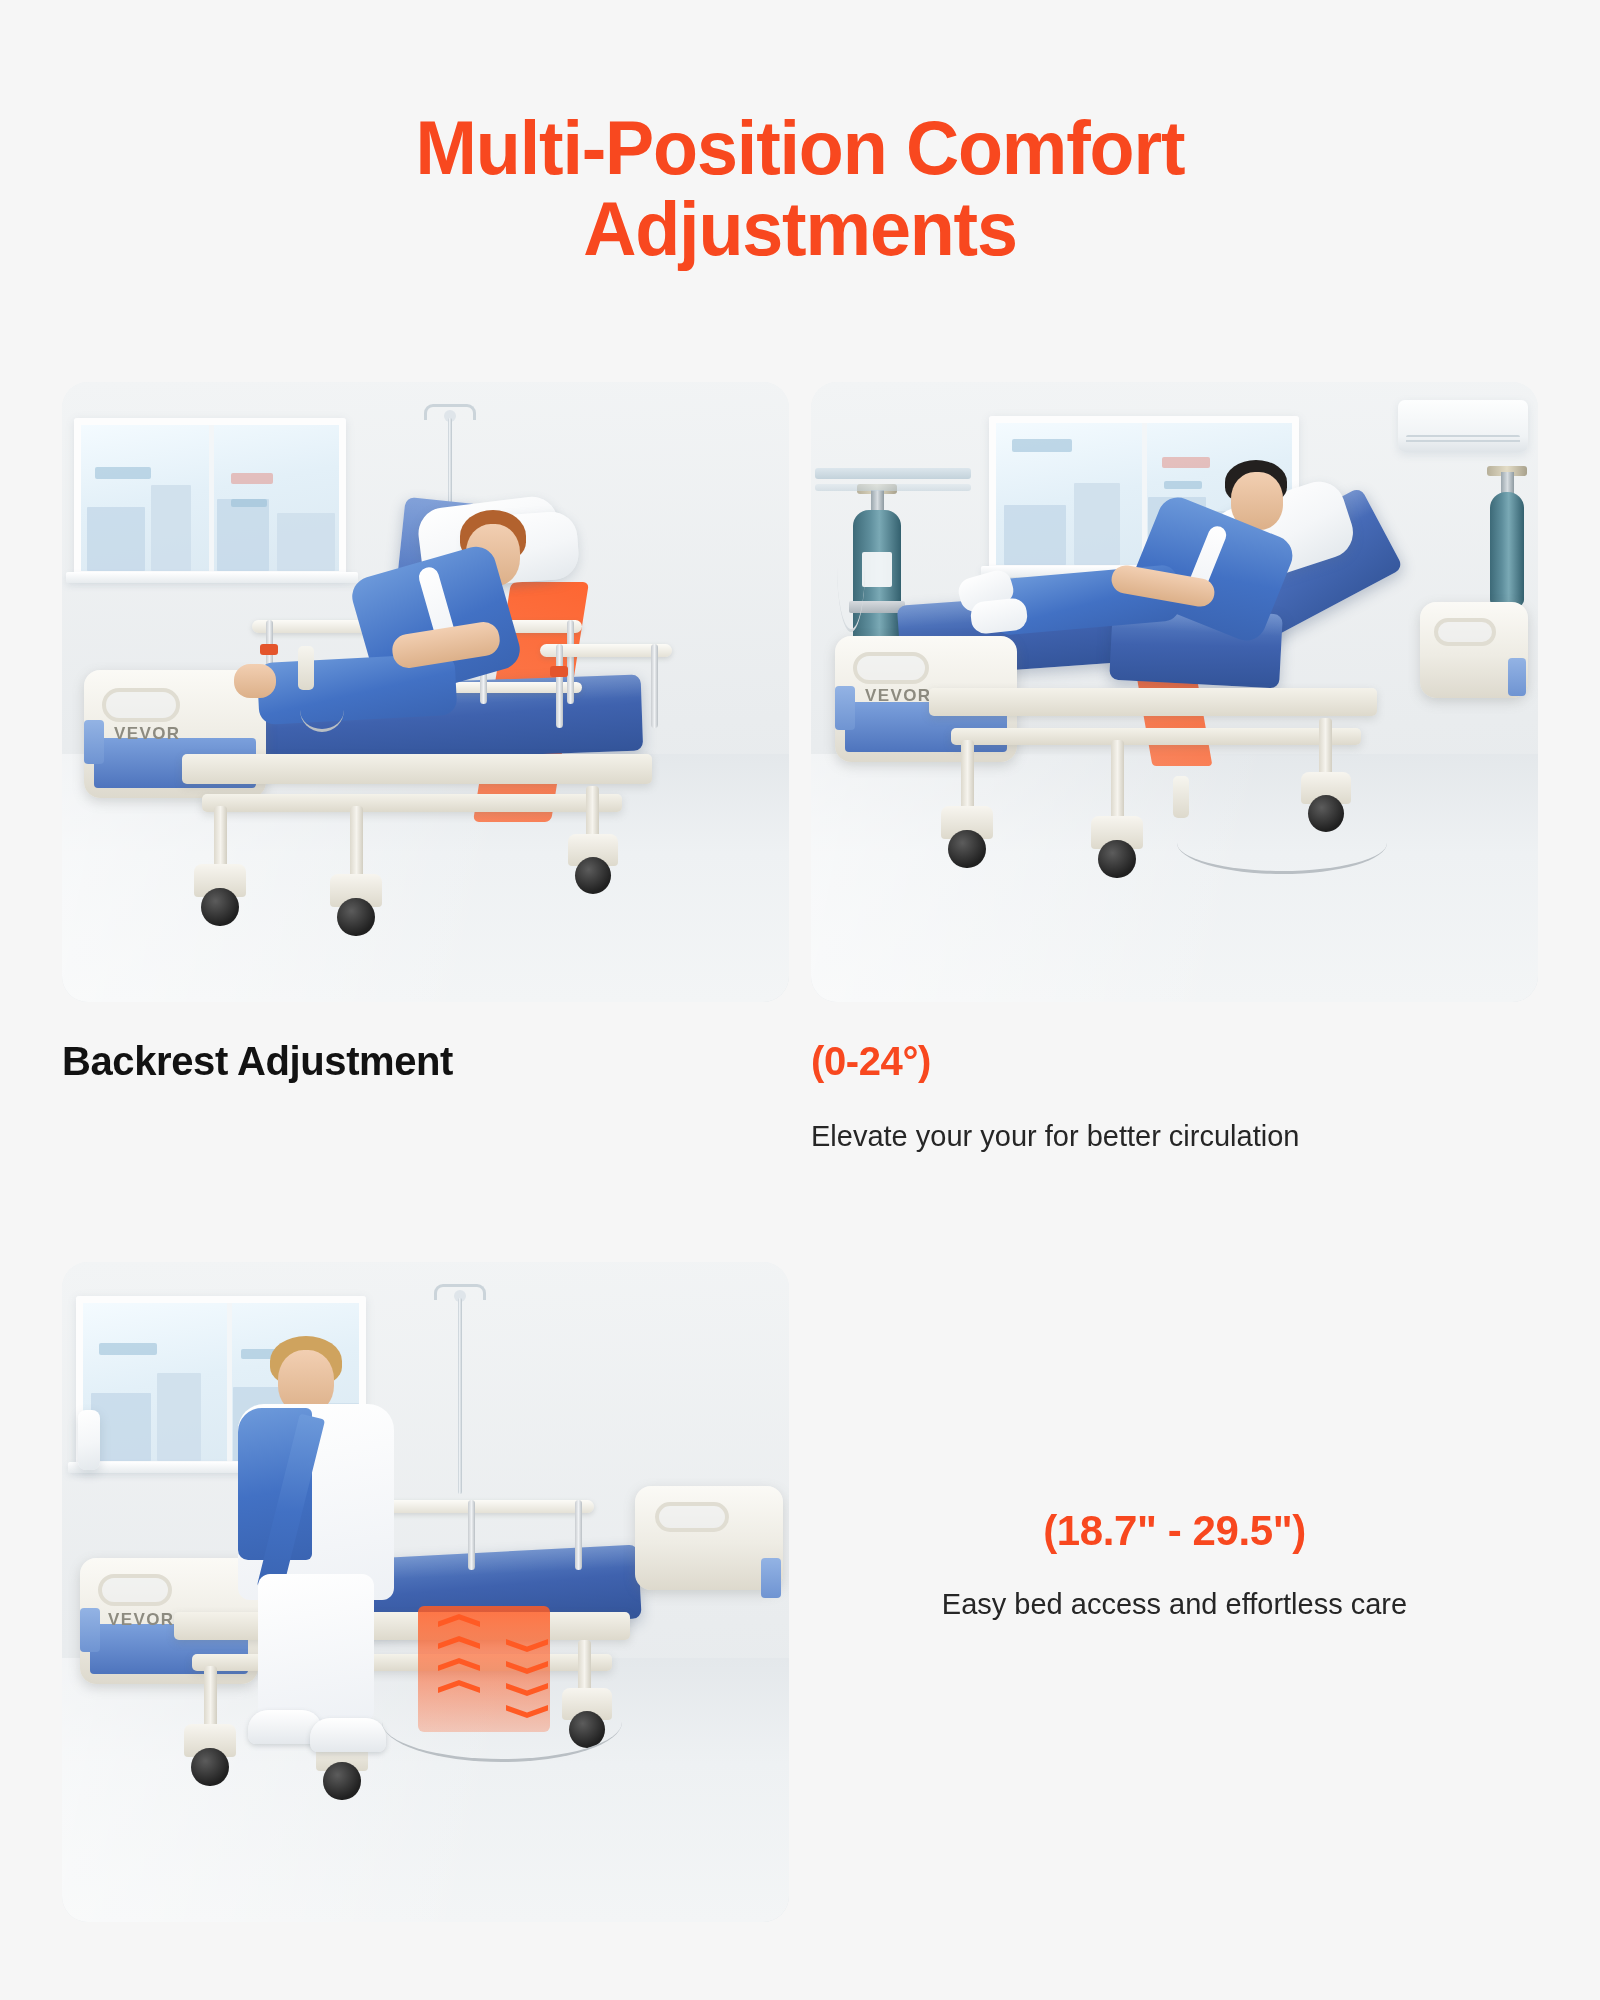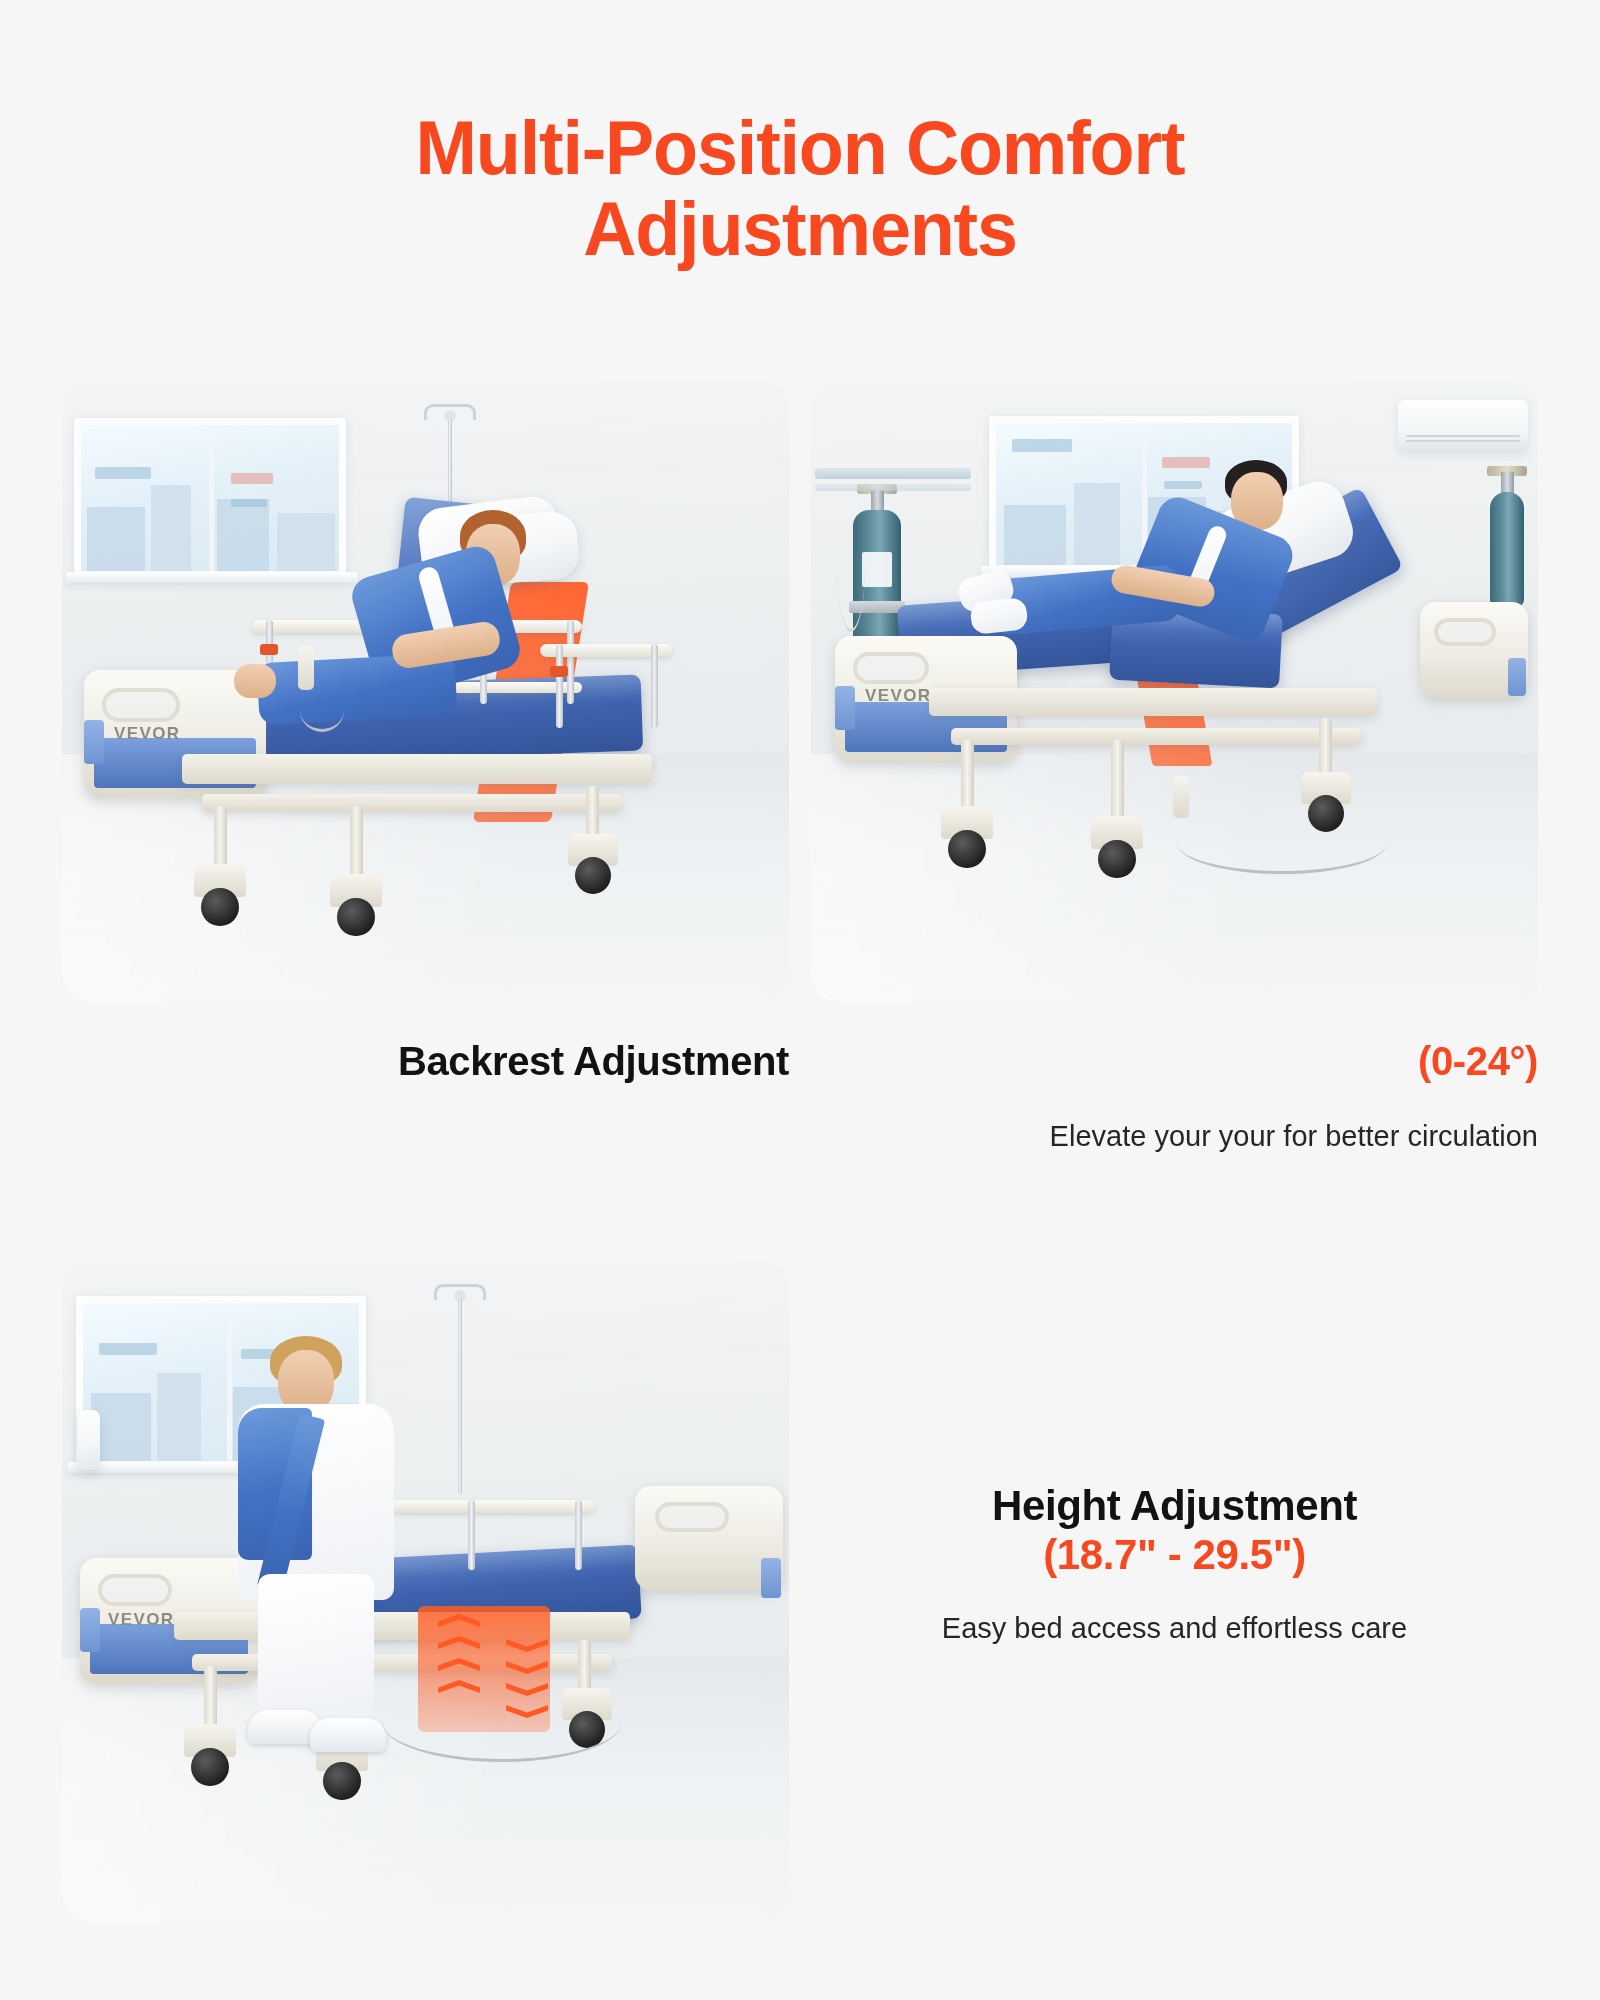--- a/index.html
+++ b/index.html
@@ -319,21 +319,21 @@
     border-radius: 50%;
   }
   .remote {
     position: absolute;
     background: linear-gradient(180deg,#f6f5ef,#ddd9cc);
     border-radius: 5px;
   }
 
   
   .caption {
-    text-align: right;
+    text-align: left;
     padding-top: 36px;
   }
   .cap-title {
     display: block;
     color: #121212;
     font-weight: bold;
     font-size: 40px;
     line-height: 1.16;
     letter-spacing: -0.4px;
   }
@@ -677,17 +677,16 @@
         <div class="limb gownwhite" style="left:196px; top:312px; width:116px; height:148px; border-radius:12px;"></div>
         <div class="slipper" style="left:186px; top:448px; width:74px; height:34px;"></div>
         <div class="slipper" style="left:248px; top:456px; width:76px; height:34px;"></div>
       </div>
 
       <div class="cord" style="left:320px; top:420px; width:240px; height:80px;"></div>
     </div>
   </div>
 
   <div class="text-right">
-    <span class="cap-title">Height Adjustment</span>
     <span class="cap-range">(18.7" - 29.5")</span>
     <span class="cap-desc">Easy bed access and effortless care</span>
   </div>
 </div>
 
 </body></html>

